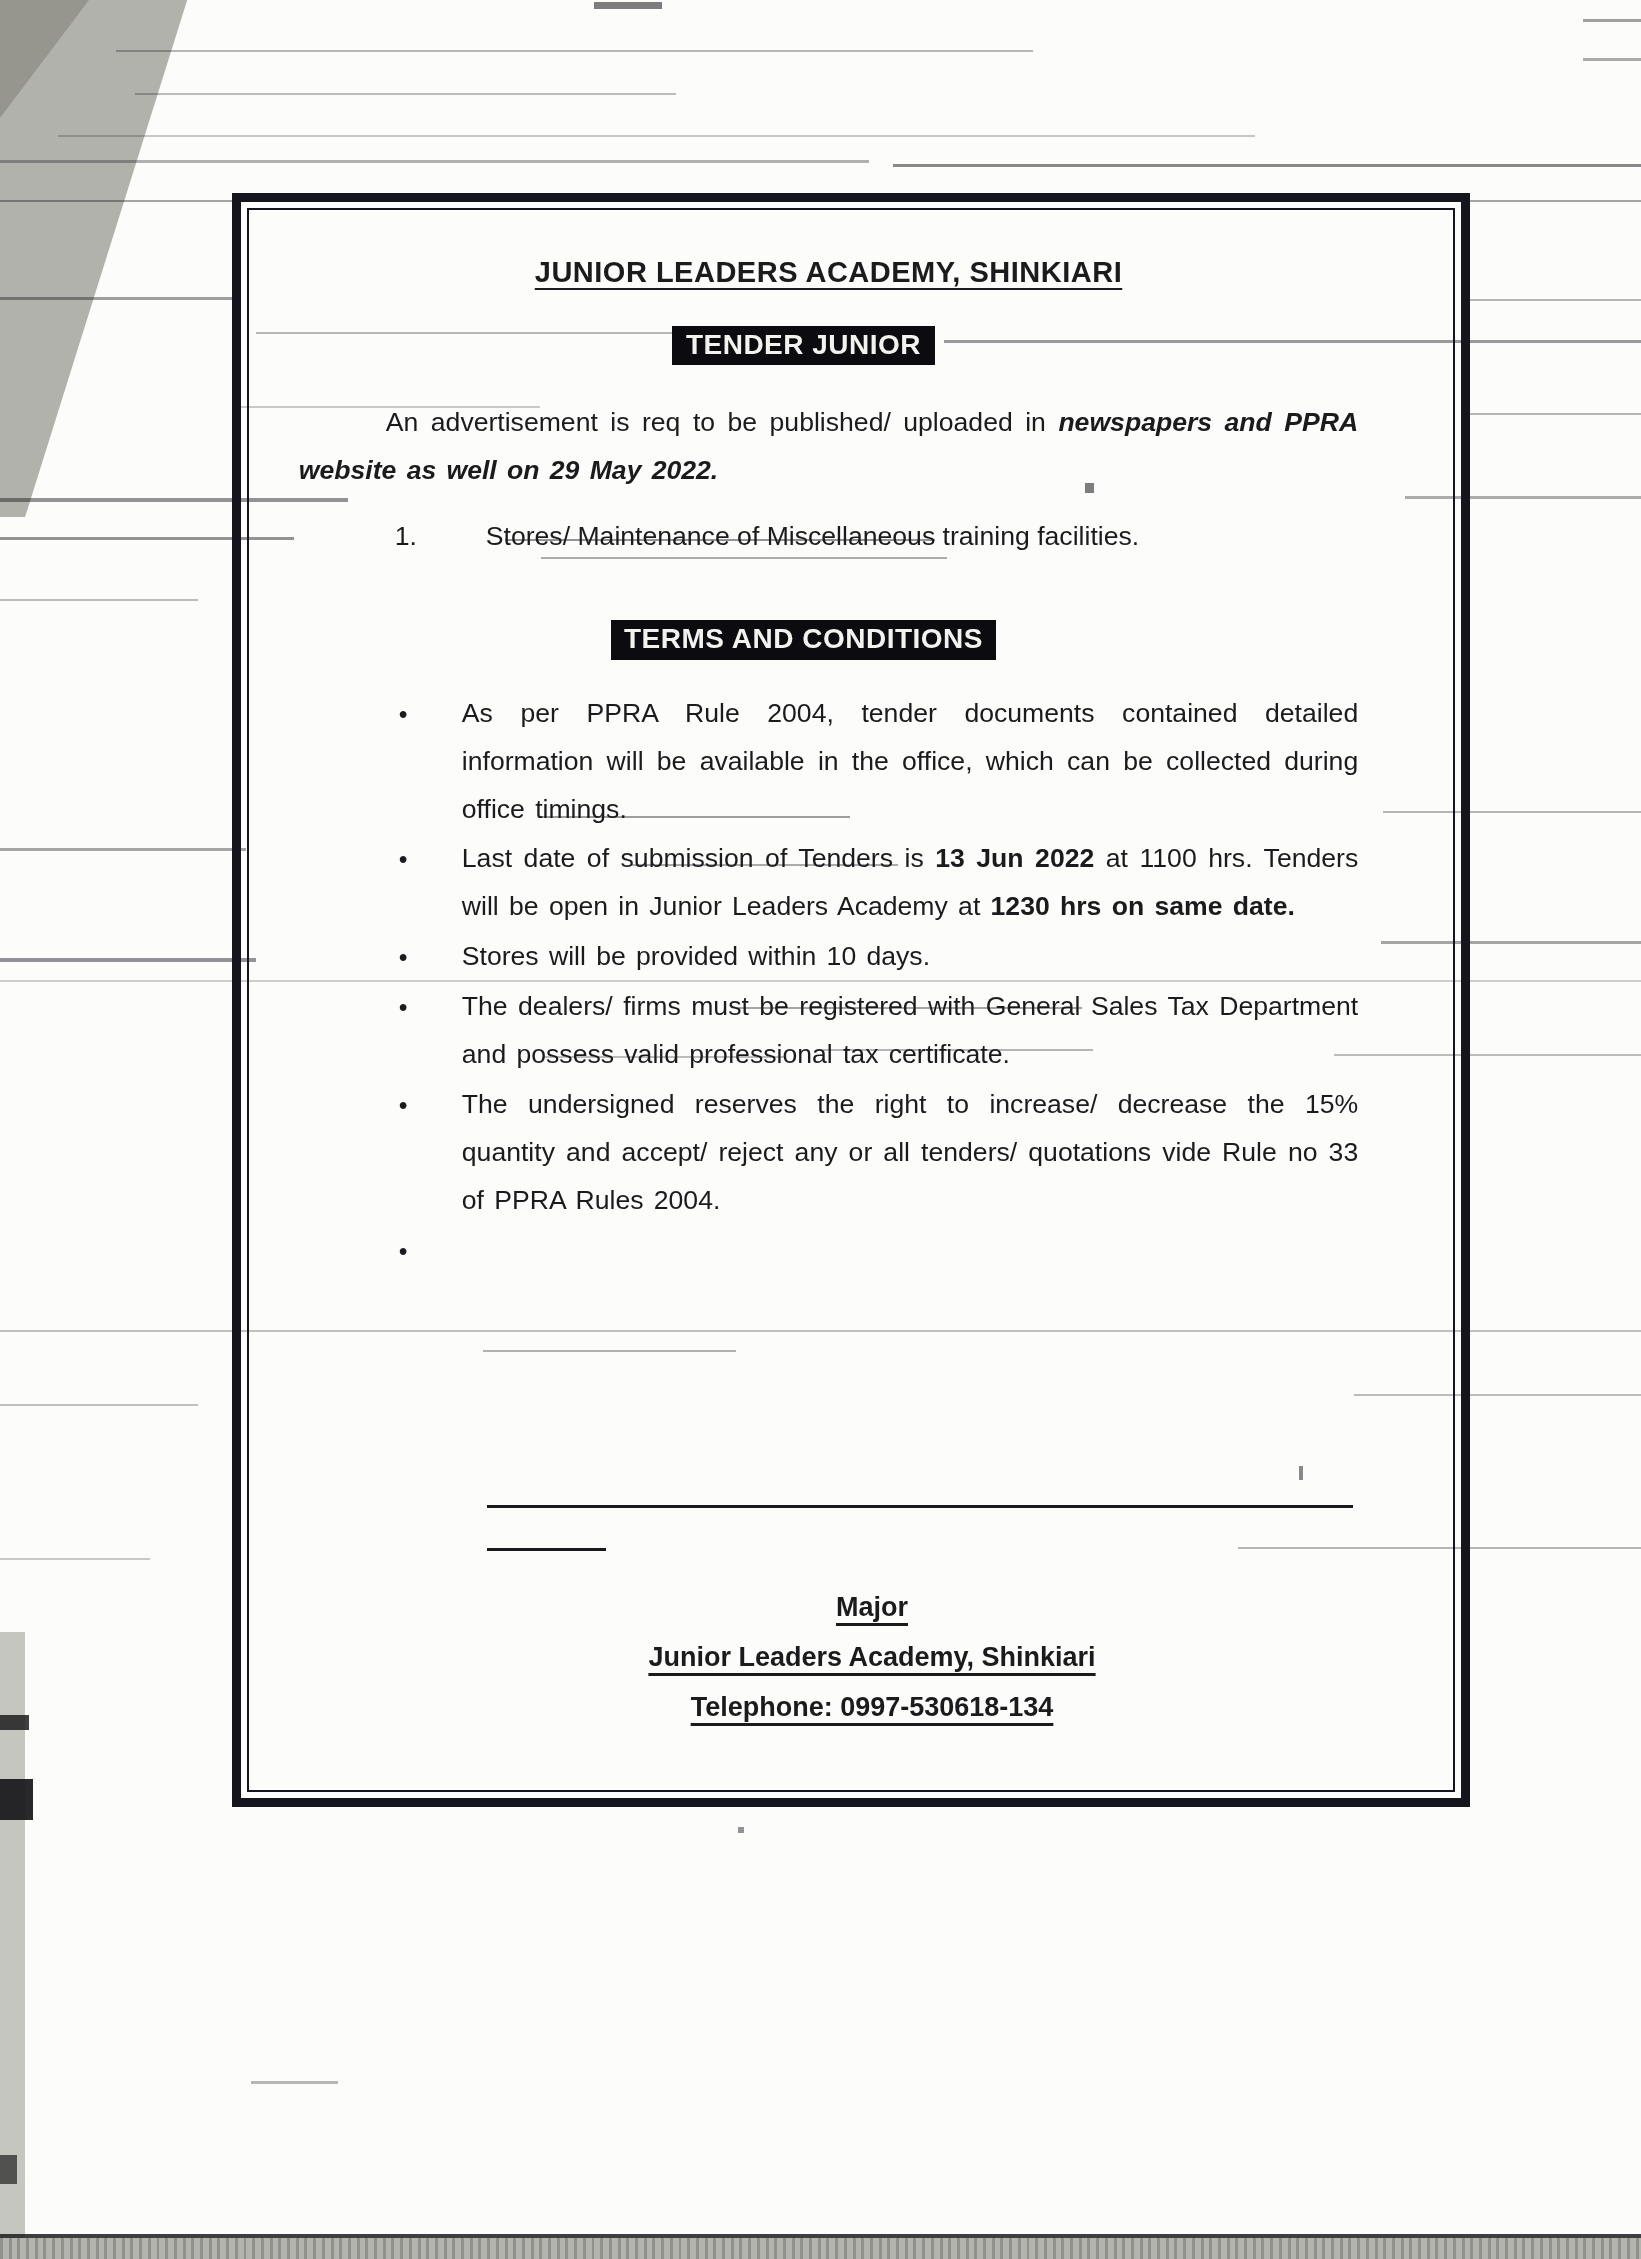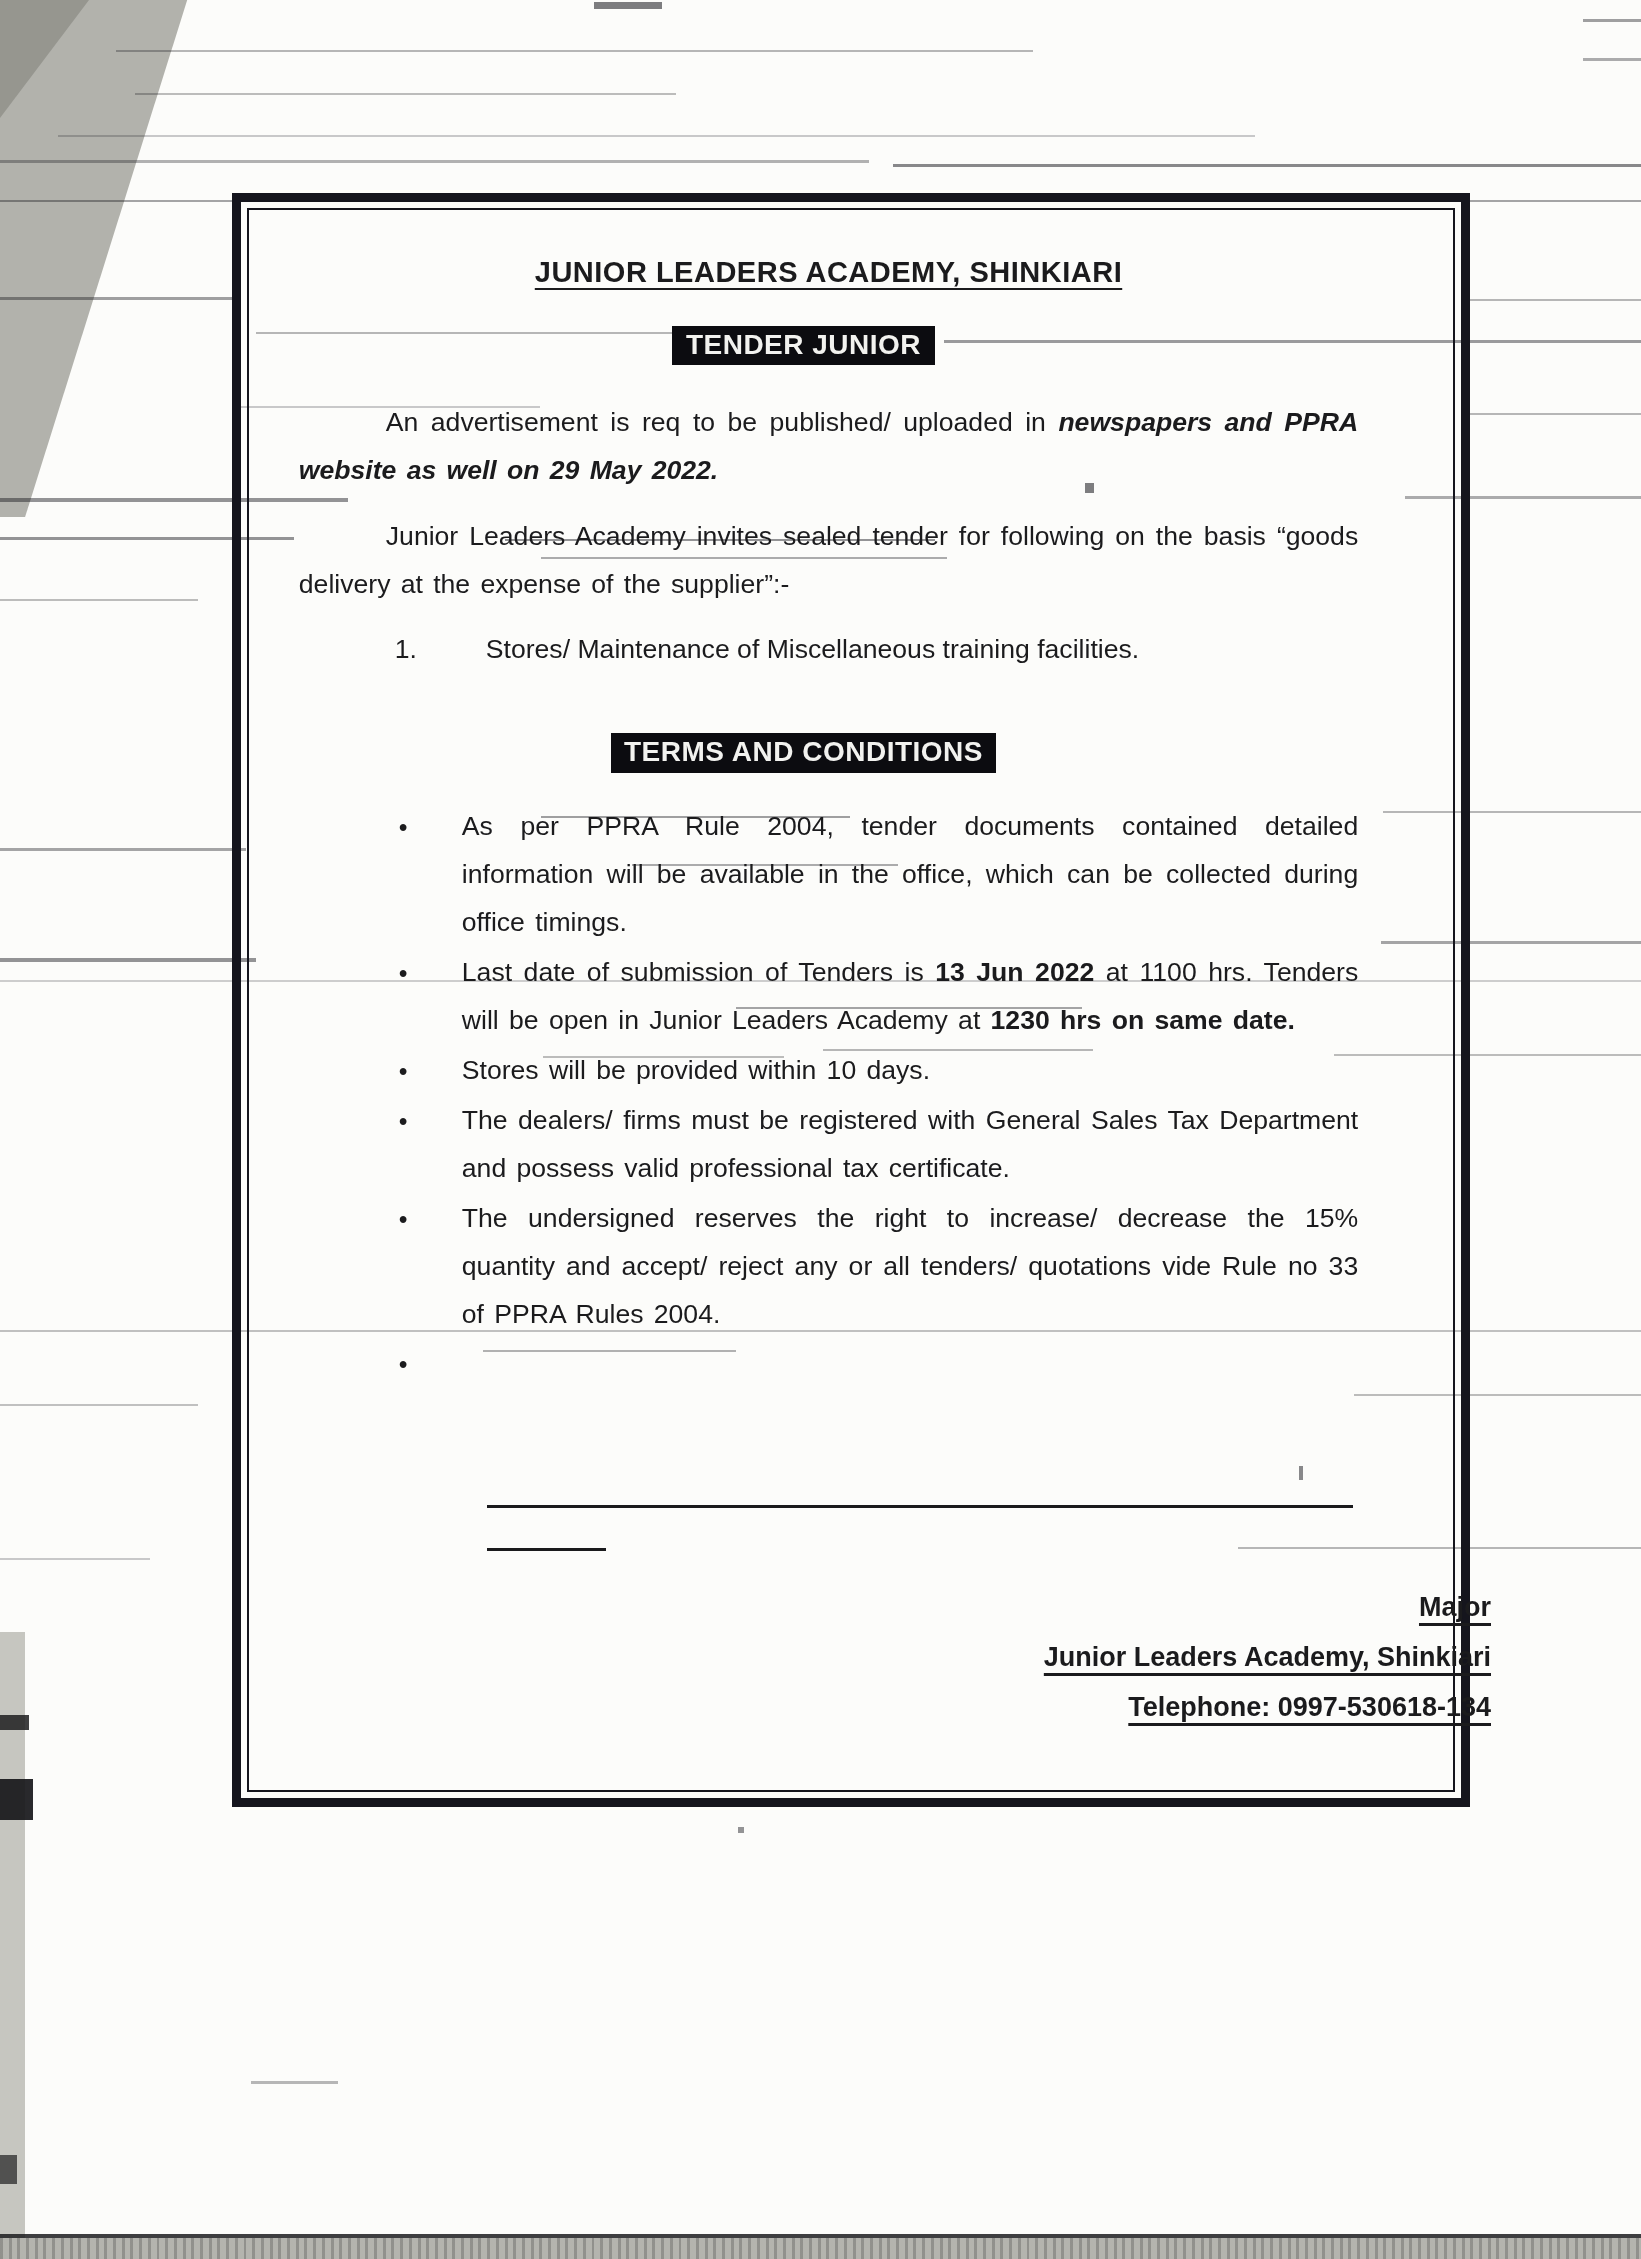--- a/index.html
+++ b/index.html
@@ -43,21 +43,21 @@
   .seg.i{font-style:italic;}
   .num-item{position:relative;margin-top:17.4px;padding-left:187px;font-size:26.6px;line-height:48px;}
   .num-item .num{position:absolute;left:96px;}
   ul.terms-list{list-style:none;margin:29px 0 0 0;padding:0;}
   ul.terms-list li{position:relative;padding-left:163px;font-size:26.6px;line-height:48px;
     text-align:justify;word-spacing:2.9px;margin-bottom:1.9px;}
   ul.terms-list .dot{position:absolute;left:100px;top:1px;font-size:25px;}
   
   .sig-line-long{position:absolute;left:487px;top:1505px;width:866px;height:2.9px;background:#1a1a1c;}
   .sig-line-short{position:absolute;left:487px;top:1548px;width:119px;height:2.9px;background:#1a1a1c;}
-  .footer{position:absolute;left:253px;top:1582px;width:1238px;text-align:right;
+  .footer{position:absolute;left:253px;top:1582px;width:1238px;text-align:center;
     font-size:27px;font-weight:700;line-height:50px;}
   .footer .u{text-decoration:underline;text-decoration-thickness:2.9px;text-underline-offset:6.8px;}
 </style>
 </head>
 <body>
 
 <div class="page">
 
   <div class="corner-fold"></div>
   <div class="corner-dark"></div>
@@ -117,21 +117,20 @@
       <div class="content">
 
         <h1 class="title">JUNIOR LEADERS ACADEMY, SHINKIARI</h1>
 
         <div class="badge-row notice">
           <span class="badge">TENDER JUNIOR</span>
         </div>
 
         <p class="para indent p1"><span class="seg">An advertisement is req to be published/ uploaded in </span><span class="seg b i">newspapers and PPRA website as well on 29 May 2022.</span></p>
 
-        <p class="para indent p2"><span class="seg">Junior Leaders Academy invites sealed tender for following on the basis “goods delivery at the expense of the supplier”:-</span></p>
 
         <div class="num-item">
           <span class="num">1.</span>
           <span>Stores/ Maintenance of Miscellaneous training facilities.</span>
         </div>
 
         <div class="badge-row terms">
           <span class="badge">TERMS AND CONDITIONS</span>
         </div>
 

